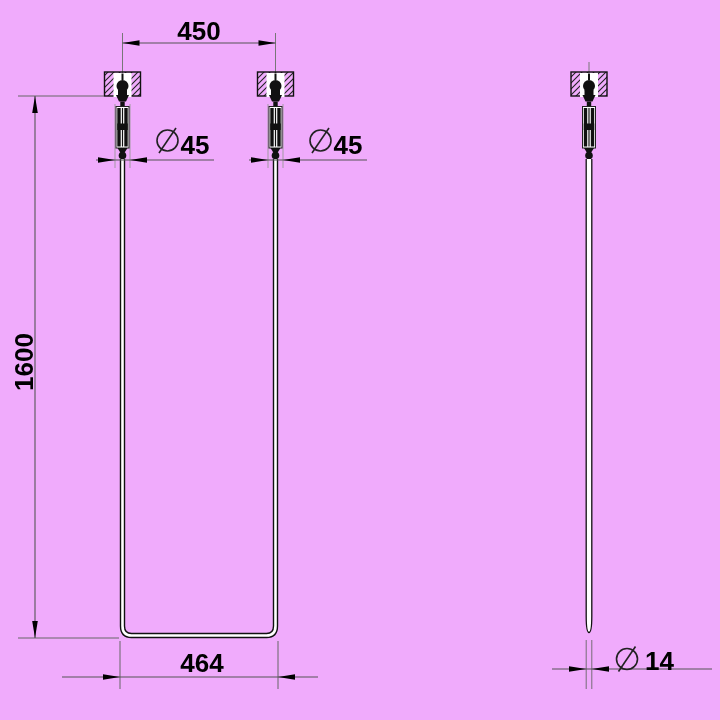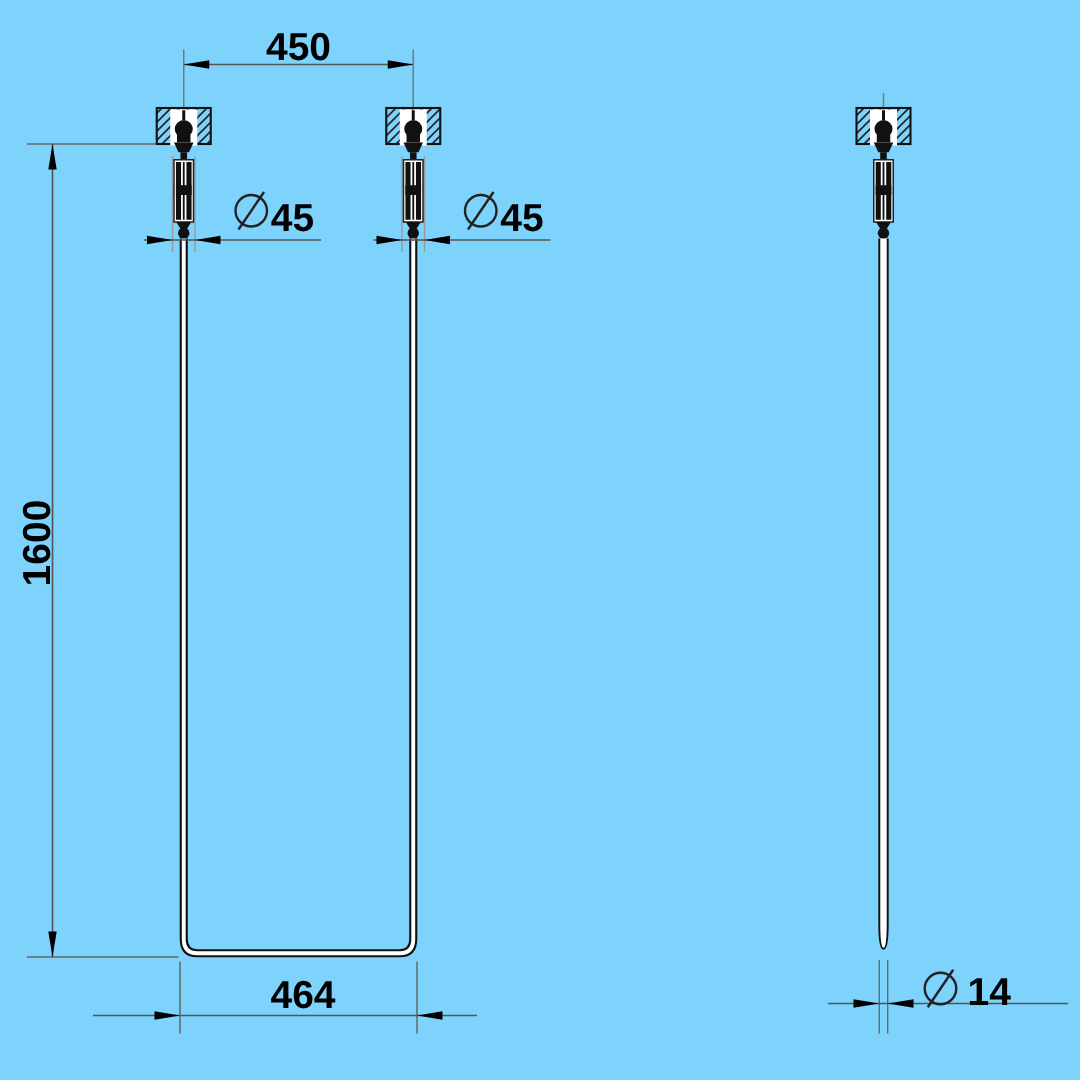--- a/index.html
+++ b/index.html
@@ -8,21 +8,21 @@
     background: #ffffff;
     width: 720px;
     height: 720px;
     overflow: hidden;
     font-family: "Liberation Sans", sans-serif;
   }
   .canvas {
     position: relative;
     width: 720px;
     height: 720px;
-    background: #7dd3fc;
+    background: #f0abfc;
   }
   svg { display: block; }
   .dim-text {
     font-family: "Liberation Sans", sans-serif;
     font-weight: bold;
     font-size: 26px;
     fill: #000000;
   }
 </style>
 </head>

